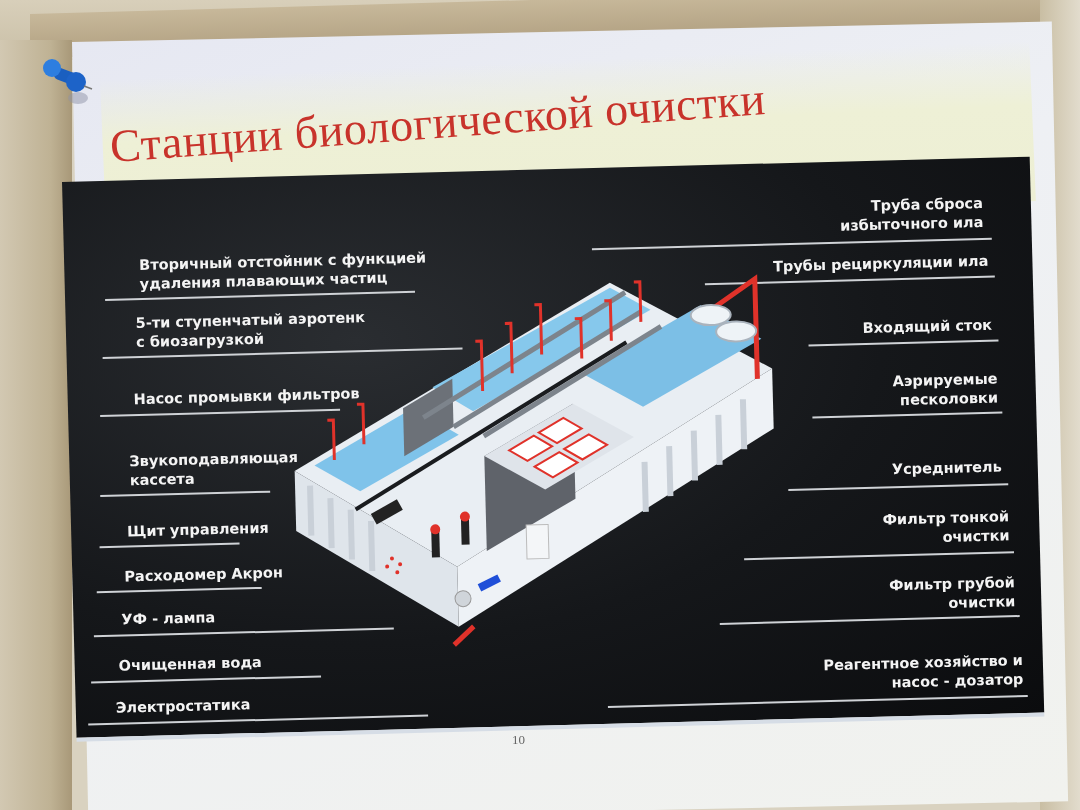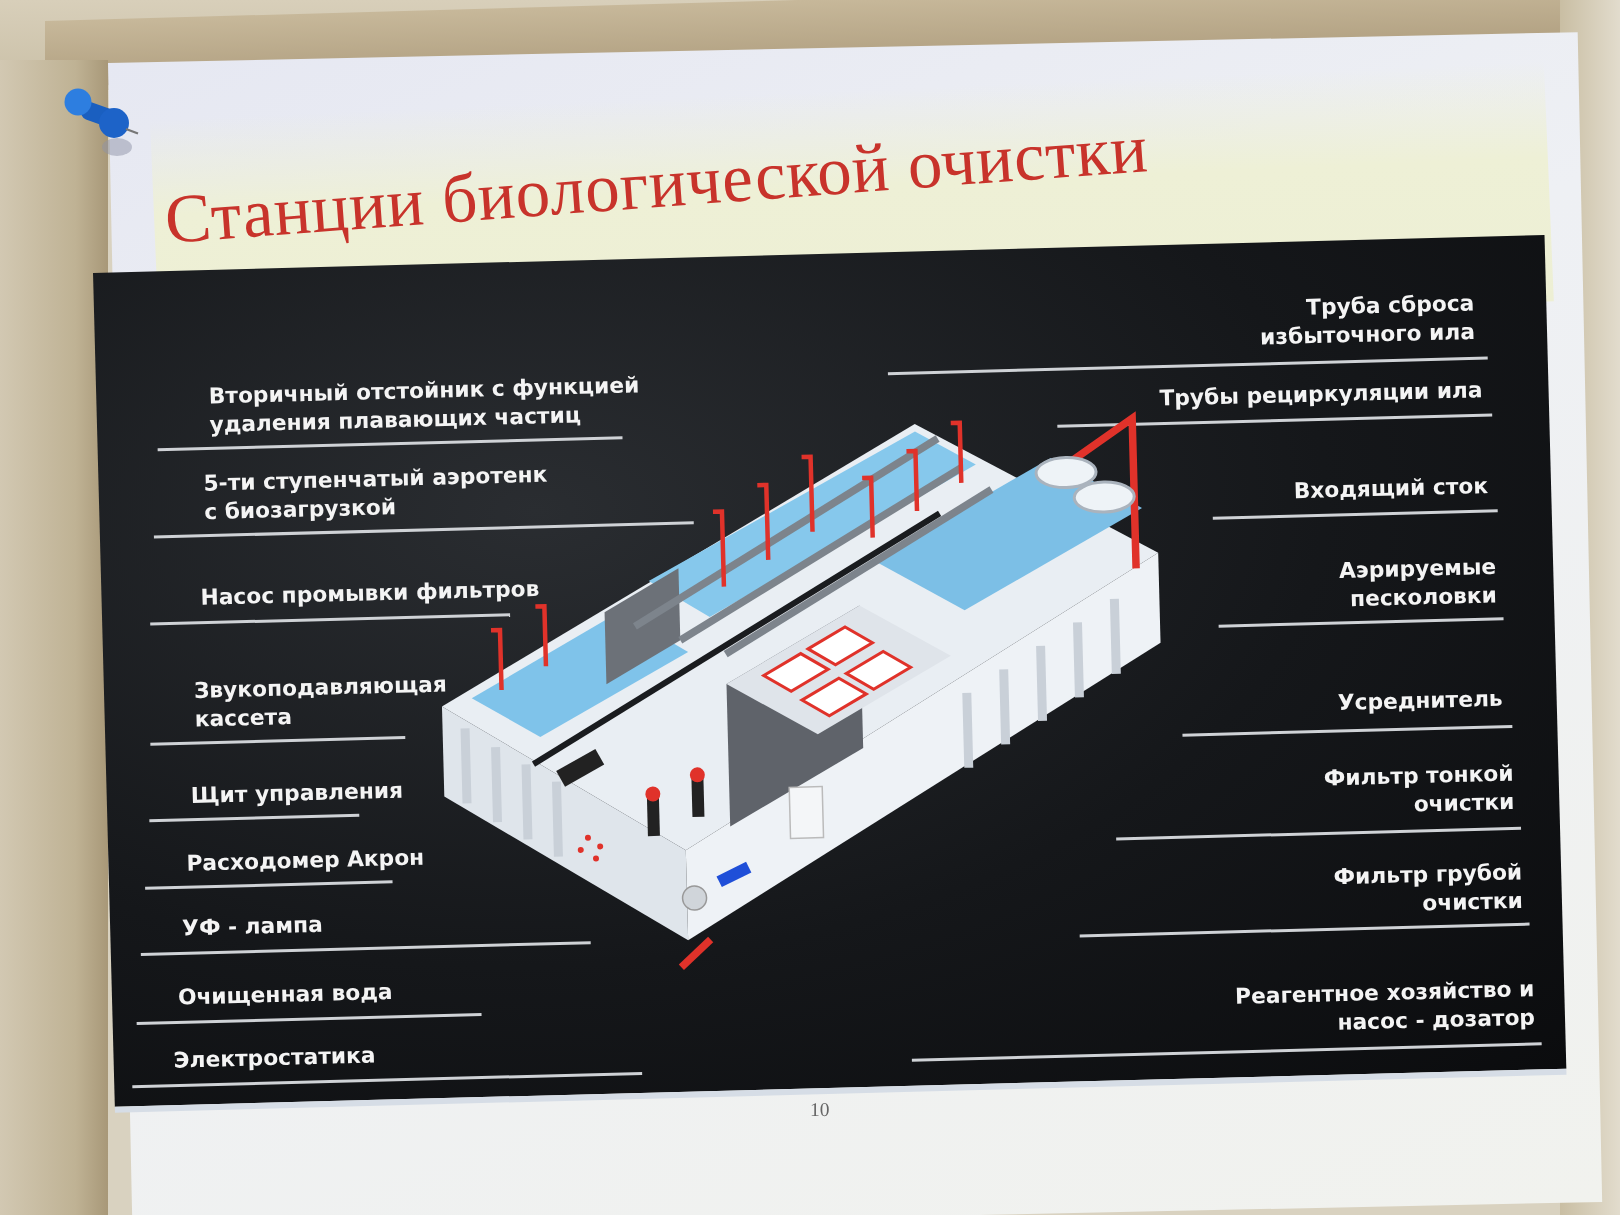--- a/index.html
+++ b/index.html
@@ -9,21 +9,21 @@
   .frame-left{position:absolute;left:0;top:40px;width:72px;height:770px;background:linear-gradient(90deg,#d2c8b2,#bfb294 70%,#a89878);}
   .frame-right{position:absolute;right:0;top:0;width:40px;height:810px;background:linear-gradient(90deg,#c9bea3,#e2dccd);}
   .paper{position:absolute;left:72px;top:42px;width:980px;height:780px;background:linear-gradient(160deg,#e6e8f2 0%,#eef0f4 40%,#f1f2ee 100%);transform:rotate(-1.2deg);transform-origin:left top;}
   .title-band{position:absolute;left:100px;top:80px;width:930px;height:160px;background:linear-gradient(180deg,rgba(238,240,220,0.0),#eef0d6 40%,#edefd4);transform:rotate(-2.4deg);transform-origin:left top;}
   .title{position:absolute;left:112px;top:120px;font-family:"Liberation Serif","DejaVu Serif",serif;font-size:46px;color:#c8332b;white-space:nowrap;transform:rotate(-4.2deg);transform-origin:left bottom;letter-spacing:0.5px;}
   .board{position:absolute;left:62px;top:182px;width:968px;height:560px;transform:rotate(-1.5deg);transform-origin:left top;}
   .board-inner{position:absolute;left:0;top:0;right:0;bottom:0;background:radial-gradient(ellipse at 30% 30%,#2a2d31 0%,#15171a 55%,#0b0c0e 100%);border-bottom:4px solid #d6dde6;}
   .lbl{position:absolute;color:#f4f4f4;font-weight:bold;font-size:14.5px;line-height:19px;white-space:nowrap;}
   .lbl.r{text-align:right;}
   .rule{position:absolute;height:1.5px;background:#cfd2d6;}
-  .page-num{position:absolute;left:540px;top:732px;font-family:"Liberation Serif",serif;font-size:13px;color:#666;}
+  .page-num{position:absolute;left:512px;top:732px;font-family:"Liberation Serif",serif;font-size:13px;color:#666;}
   .pin{position:absolute;left:40px;top:58px;}
   .diagram{position:absolute;left:215px;top:95px;}
 </style>
 </head>
 <body>
 
 <div class="wood-top"></div>
 <div class="frame-top"></div>
 <div class="frame-left"></div>
 <div class="frame-right"></div>

